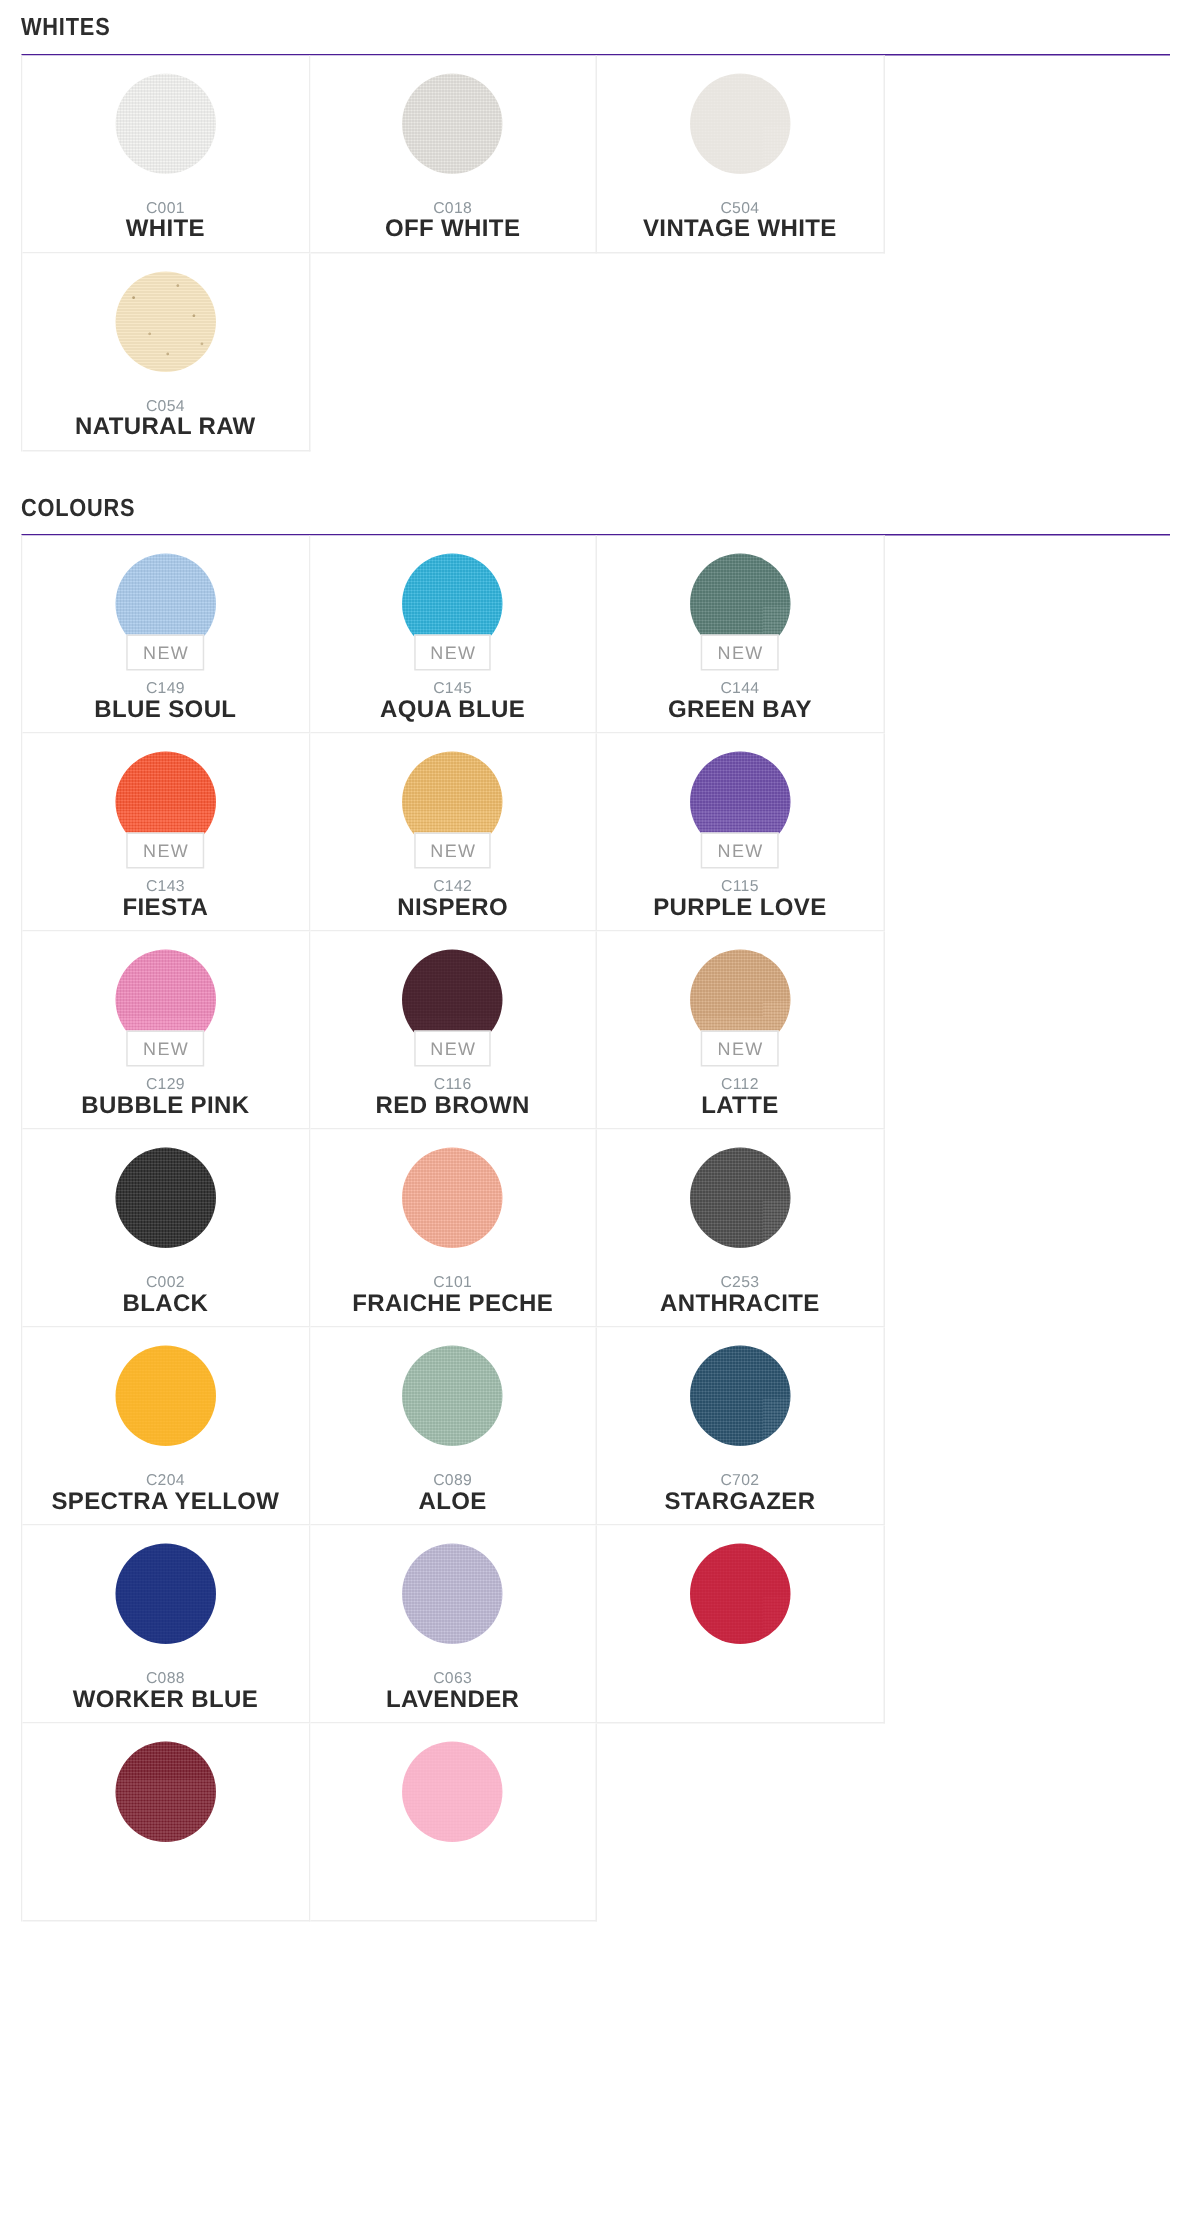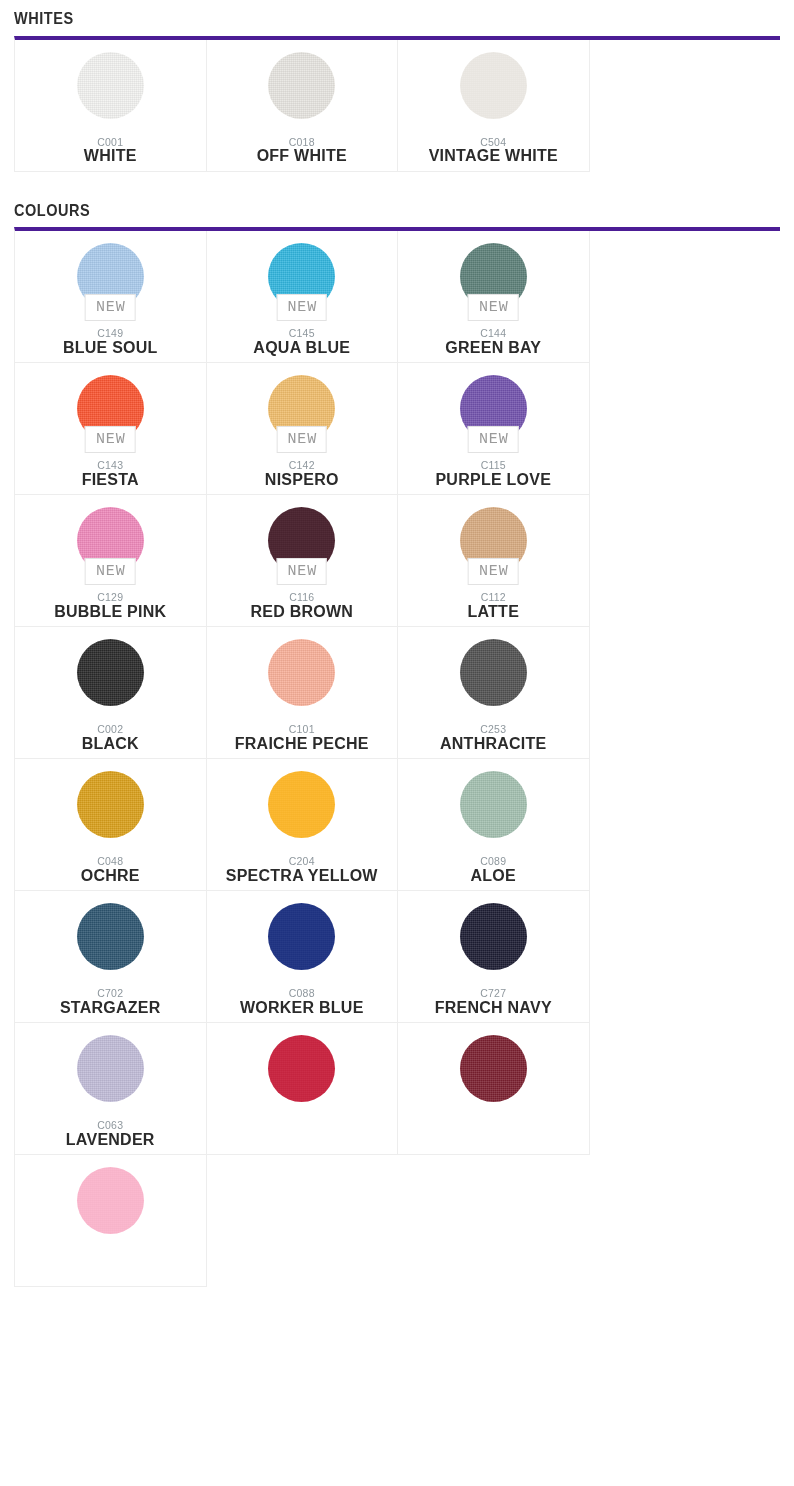--- a/index.html
+++ b/index.html
@@ -31,21 +31,21 @@
     margin: 0;
     padding: 0 0 9px 0;
     line-height: 1;
   }
   .sec-whites .section-title { padding-top: 10px; }
   .sec-colours .section-title { padding-top: 30px; }
 
   .grid {
     display: flex;
     flex-wrap: wrap;
-    border-top: 4px solid #4c1d95;
+    border-top: 1px solid #4c1d95;
     border-left: 1px solid #ededed;
     width: 766px;
     box-sizing: border-box;
   }
   .cell {
     width: 191.5px;
     box-sizing: border-box;
     border-right: 1px solid #ededed;
     border-bottom: 1px solid #ededed;
     height: 132px;
@@ -96,27 +96,26 @@
     opacity: 1;
   }
   .new-badge {
     position: absolute;
     left: 50%;
     transform: translateX(-50%);
     bottom: -11px;
     background: #ffffff;
     border: 1px solid #e2e2e2;
     color: #9a9a9a;
-    font-size: 15px;
+    font-size: 12px;
     font-weight: 400;
     letter-spacing: 0.9px;
     line-height: 1;
     padding: 5px 9px 5px 10px;
     z-index: 3;
-    font-family: Liberation Mono, monospace;
   }
   .code {
     color: #8e979d;
     font-size: 10.5px;
     line-height: 1;
     letter-spacing: 0.2px;
     margin-top: 18px;
     text-align: center;
   }
   .name {
@@ -152,20 +151,27 @@
             <div class="code">C018</div>
             <div class="name">OFF WHITE</div>
           </div>
           <div class="cell">
             <div class="swatch-wrap">
               <div class="swatch smooth" style="background-color: rgb(236, 233, 228);"></div>
             </div>
             <div class="code">C504</div>
             <div class="name">VINTAGE WHITE</div>
           </div>
+          <div class="cell">
+            <div class="swatch-wrap">
+              <div class="swatch speck" style="background-color: rgb(246, 230, 194);"></div>
+            </div>
+            <div class="code">C054</div>
+            <div class="name">NATURAL RAW</div>
+          </div>
         </div>
       </div>
       <div class="section sec-colours">
         <h2 class="section-title">COLOURS</h2>
         <div class="grid">
           <div class="cell">
             <div class="swatch-wrap">
               <div class="swatch " style="background-color: rgb(170, 203, 236);"></div>
               <span class="new-badge">NEW</span>
             </div>
@@ -252,27 +258,20 @@
           </div>
           <div class="cell">
             <div class="swatch-wrap">
               <div class="swatch " style="background-color: rgb(81, 81, 81);"></div>
             </div>
             <div class="code">C253</div>
             <div class="name">ANTHRACITE</div>
           </div>
           <div class="cell">
             <div class="swatch-wrap">
-              <div class="swatch " style="background-color: rgb(218, 160, 27);"></div>
-            </div>
-            <div class="code">C048</div>
-            <div class="name">OCHRE</div>
-          </div>
-          <div class="cell">
-            <div class="swatch-wrap">
               <div class="swatch smooth" style="background-color: rgb(252, 183, 43);"></div>
             </div>
             <div class="code">C204</div>
             <div class="name">SPECTRA YELLOW</div>
           </div>
           <div class="cell">
             <div class="swatch-wrap">
               <div class="swatch " style="background-color: rgb(163, 192, 176);"></div>
             </div>
             <div class="code">C089</div>
@@ -284,27 +283,20 @@
             </div>
             <div class="code">C702</div>
             <div class="name">STARGAZER</div>
           </div>
           <div class="cell">
             <div class="swatch-wrap">
               <div class="swatch smooth" style="background-color: rgb(31, 51, 131);"></div>
             </div>
             <div class="code">C088</div>
             <div class="name">WORKER BLUE</div>
-          </div>
-          <div class="cell">
-            <div class="swatch-wrap">
-              <div class="swatch " style="background-color: rgb(29, 29, 51);"></div>
-            </div>
-            <div class="code">C727</div>
-            <div class="name">FRENCH NAVY</div>
           </div>
           <div class="cell">
             <div class="swatch-wrap">
               <div class="swatch " style="background-color: rgb(193, 188, 216);"></div>
             </div>
             <div class="code">C063</div>
             <div class="name">LAVENDER</div>
           </div>
           <div class="cell">
             <div class="swatch-wrap">

